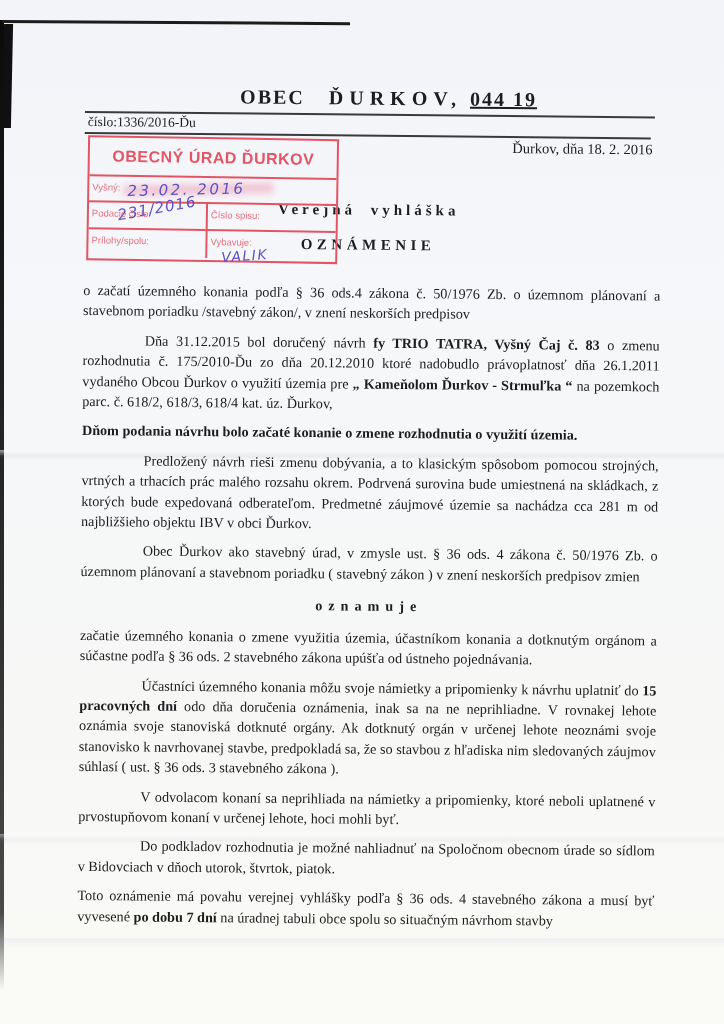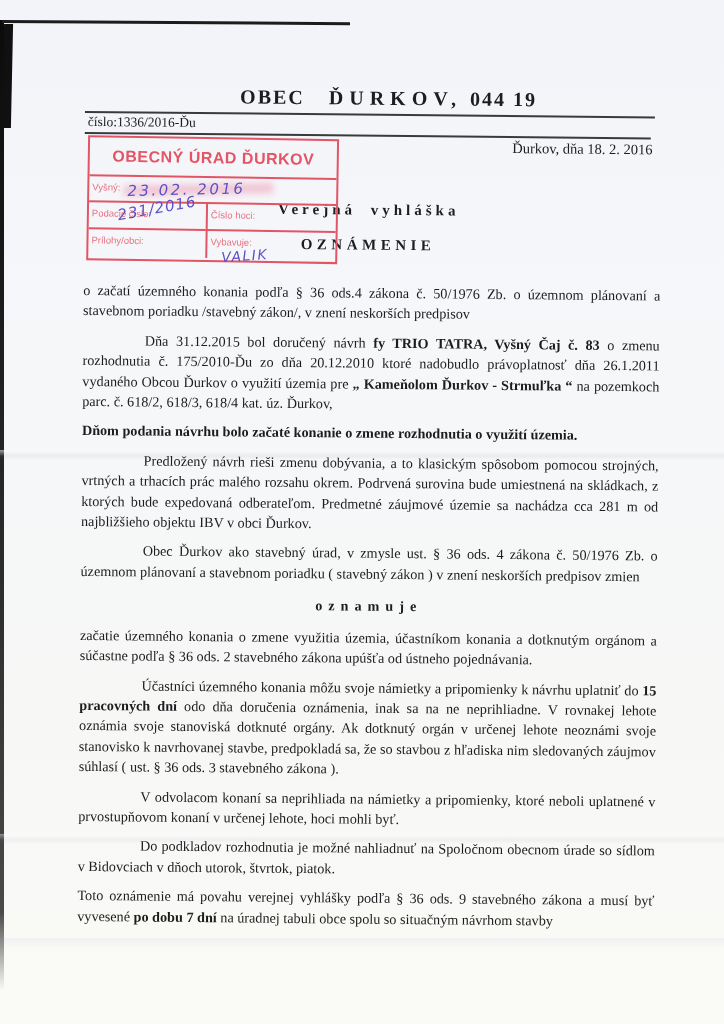--- a/index.html
+++ b/index.html
@@ -17,21 +17,21 @@
   .crease-1{top:450px;background:linear-gradient(180deg,rgba(255,255,255,.55),rgba(120,130,160,.10) 60%,rgba(255,255,255,0));}
   .crease-2{top:834px;background:linear-gradient(180deg,rgba(255,255,255,.4),rgba(120,130,160,.08) 60%,rgba(255,255,255,0));}
   .crease-3{top:938px;background:linear-gradient(180deg,rgba(150,158,190,.10),rgba(255,255,255,0));}
 
   .sheet{position:absolute;inset:0;transform:rotate(0.55deg);transform-origin:90px 110px;}
 
   
   .doc-title{position:absolute;left:240px;top:84px;font-weight:bold;font-size:20px;white-space:nowrap;}
   .doc-title .w1{letter-spacing:2px;}
   .doc-title .w2{margin-left:24px;letter-spacing:6px;}
-  .doc-title .w3{margin-left:8px;letter-spacing:2px;}
+  .doc-title .w3{margin-left:8px;letter-spacing:2px;text-decoration:underline;}
   .rule{position:absolute;height:2px;background:#3a3a3c;}
   .rule-1{left:85px;top:111px;width:570px;}
   .rule-2{left:85px;top:132px;width:566px;}
   .case-number{position:absolute;left:88px;top:114px;font-size:13.5px;}
   .place-date{position:absolute;left:85px;top:136px;width:568px;text-align:right;font-size:14.5px;}
 
   
   .subject-1{position:absolute;left:279px;top:199px;font-weight:bold;font-size:15px;letter-spacing:4px;word-spacing:7px;white-space:nowrap;}
   .subject-2{position:absolute;left:302px;top:234px;font-weight:bold;font-size:15px;letter-spacing:4.5px;white-space:nowrap;}
 
@@ -90,39 +90,39 @@
       <span class="stamp-label">Vyšný:</span>
       <span class="smudge"></span>
       <span class="hand hand-date">23.02. 2016</span>
     </div>
     <div class="stamp-grid">
       <div class="cell">
         <span class="stamp-label">Podacie číslo:</span>
         <span class="hand hand-filing">231/2016</span>
       </div>
       <div class="cell right">
-        <span class="stamp-label">Číslo hoci:</span>
+        <span class="stamp-label">Číslo spisu:</span>
       </div>
       <div class="cell last">
-        <span class="stamp-label">Prílohy/obci:</span>
+        <span class="stamp-label">Prílohy/spolu:</span>
       </div>
       <div class="cell right last">
         <span class="stamp-label">Vybavuje:</span>
         <span class="hand hand-clerk">VALIK</span>
       </div>
     </div>
   </div>
 
   <main>
       <p class=""><span>o začatí územného konania podľa § 36 ods.4 zákona č. 50/1976 Zb. o územnom plánovaní a stavebnom poriadku /stavebný zákon/, v znení neskorších predpisov</span></p>
       <p class="indent"><span>Dňa 31.12.2015 bol doručený návrh </span><b>fy TRIO TATRA, Vyšný Čaj č. 83</b><span> o zmenu rozhodnutia č. 175/2010-Ďu zo dňa 20.12.2010 ktoré nadobudlo právoplatnosť dňa 26.1.2011 vydaného Obcou Ďurkov o využití územia pre </span><b>„ Kameňolom Ďurkov - Strmuľka “</b><span> na pozemkoch parc. č. 618/2, 618/3, 618/4 kat. úz. Ďurkov,</span></p>
       <p class=""><b>Dňom podania návrhu bolo začaté konanie o zmene rozhodnutia o využití územia.</b></p>
       <p class="indent"><span>Predložený návrh rieši zmenu dobývania, a to klasickým spôsobom pomocou strojných, vrtných a trhacích prác malého rozsahu okrem. Podrvená surovina bude umiestnená na skládkach, z ktorých bude expedovaná odberateľom. Predmetné záujmové územie sa nachádza cca 281 m od najbližšieho objektu IBV v obci Ďurkov.</span></p>
       <p class="indent"><span>Obec Ďurkov ako stavebný úrad, v zmysle ust. § 36 ods. 4 zákona č. 50/1976 Zb. o územnom plánovaní a stavebnom poriadku ( stavebný zákon ) v znení neskorších predpisov zmien</span></p>
       <p class=" center-spaced"><b>oznamuje</b></p>
       <p class=""><span>začatie územného konania o zmene využitia územia, účastníkom konania a dotknutým orgánom a súčastne podľa § 36 ods. 2 stavebného zákona upúšťa od ústneho pojednávania.</span></p>
       <p class="indent"><span>Účastníci územného konania môžu svoje námietky a pripomienky k návrhu uplatniť do </span><b>15 pracovných dní</b><span> odo dňa doručenia oznámenia, inak sa na ne neprihliadne. V rovnakej lehote oznámia svoje stanoviská dotknuté orgány. Ak dotknutý orgán v určenej lehote neoznámi svoje stanovisko k navrhovanej stavbe, predpokladá sa, že so stavbou z hľadiska nim sledovaných záujmov súhlasí ( ust. § 36 ods. 3 stavebného zákona ).</span></p>
       <p class="indent"><span>V odvolacom konaní sa neprihliada na námietky a pripomienky, ktoré neboli uplatnené v prvostupňovom konaní v určenej lehote, hoci mohli byť.</span></p>
       <p class="indent"><span>Do podkladov rozhodnutia je možné nahliadnuť na Spoločnom obecnom úrade so sídlom v Bidovciach v dňoch utorok, štvrtok, piatok.</span></p>
-      <p class=""><span>Toto oznámenie má povahu verejnej vyhlášky podľa § 36 ods. 9 stavebného zákona a musí byť vyvesené </span><b>po dobu 7 dní</b><span> na úradnej tabuli obce spolu so situačným návrhom stavby</span></p>
+      <p class=""><span>Toto oznámenie má povahu verejnej vyhlášky podľa § 36 ods. 4 stavebného zákona a musí byť vyvesené </span><b>po dobu 7 dní</b><span> na úradnej tabuli obce spolu so situačným návrhom stavby</span></p>
     </main>
 
 </div>
 
 </body></html>

